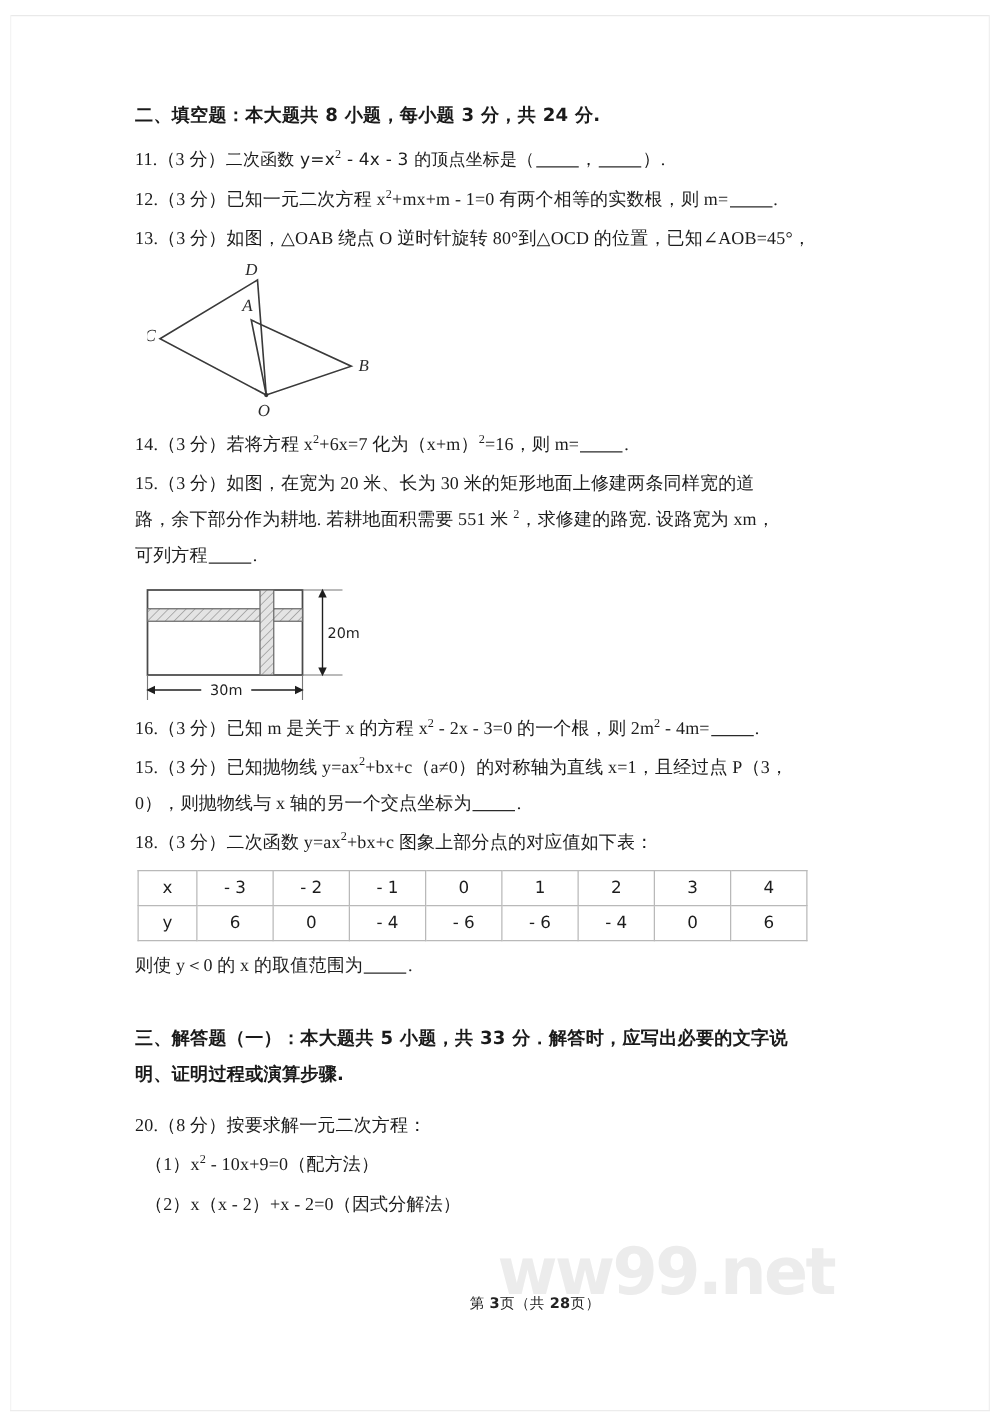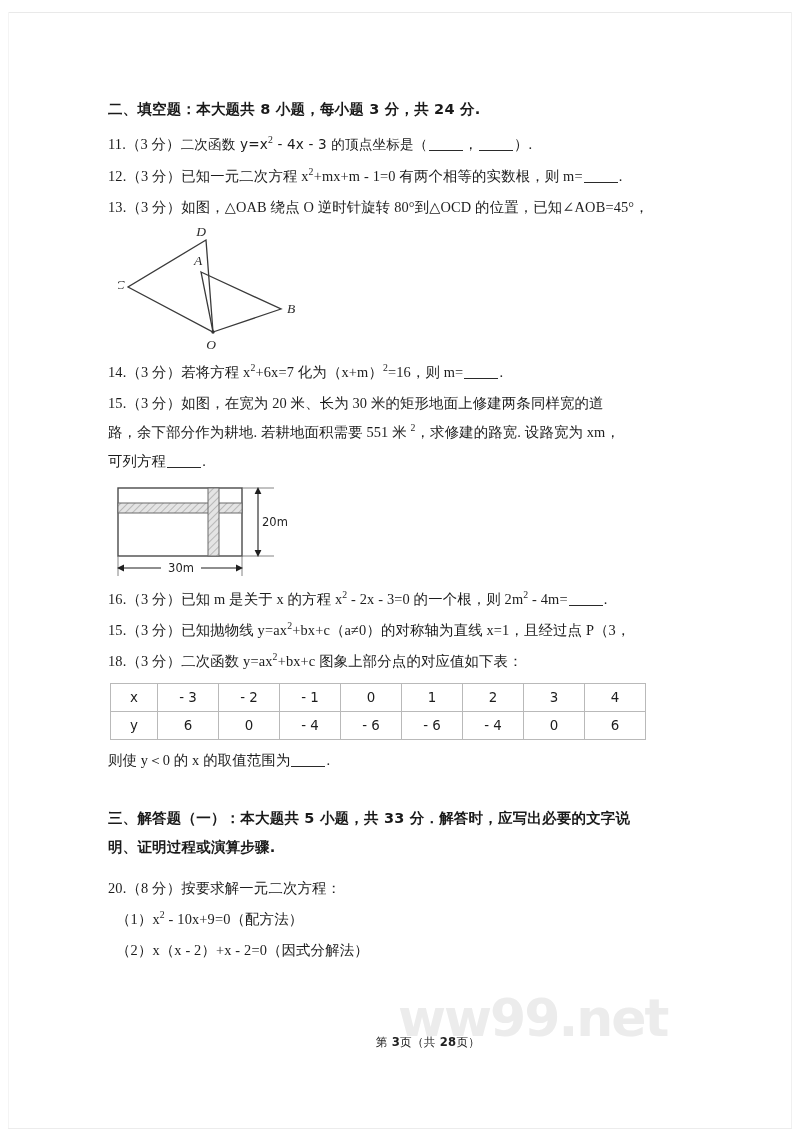--- a/index.html
+++ b/index.html
@@ -38,21 +38,20 @@
     position: absolute;
     left: 8px; top: 12px; width: 1px; height: 1116px;
     background: #f4f4f4;
   }
 
   .content {
     position: absolute;
     left: 108px;
     top: 82px;
     width: 580px;
-    margin-top: 16px;
   }
 
   
   .sec-head {
     font-family: "DejaVu Sans", "Liberation Sans", sans-serif;
     font-weight: bold;
     font-size: 14.5px;
     color: #1a1a1a;
     line-height: 1.62;
     letter-spacing: 0.2px;
@@ -253,20 +252,23 @@
         <text class="dim-label" x="69" y="89" text-anchor="middle">30m</text>
       </svg>
     </div>
 
     <p class="q">
       <span>16</span>.<span>（3 分）</span><span>已知 m 是关于 x 的方程 x</span><sup class="sq">2</sup><span> - 2x - 3=0 的一个根，则 2m</span><sup class="sq">2</sup><span> - 4m=</span><span class="blank"></span><span>.</span>
     </p>
 
     <p class="q">
       <span>15</span>.<span>（3 分）</span><span>已知抛物线 y=ax</span><sup class="sq">2</sup><span>+bx+c（a≠0）的对称轴为直线 x=1，且经过点 P（3，</span>
+    </p>
+    <p class="q cont-line">
+      <span>0），则抛物线与 x 轴的另一个交点坐标为</span><span class="blank"></span><span>.</span>
     </p>
 
     <p class="q">
       <span>18</span>.<span>（3 分）</span><span>二次函数 y=ax</span><sup class="sq">2</sup><span>+bx+c 图象上部分点的对应值如下表：</span>
     </p>
 
     <table class="vals">
       <tbody>
         <tr>
           <td class="hdr">x</td>

